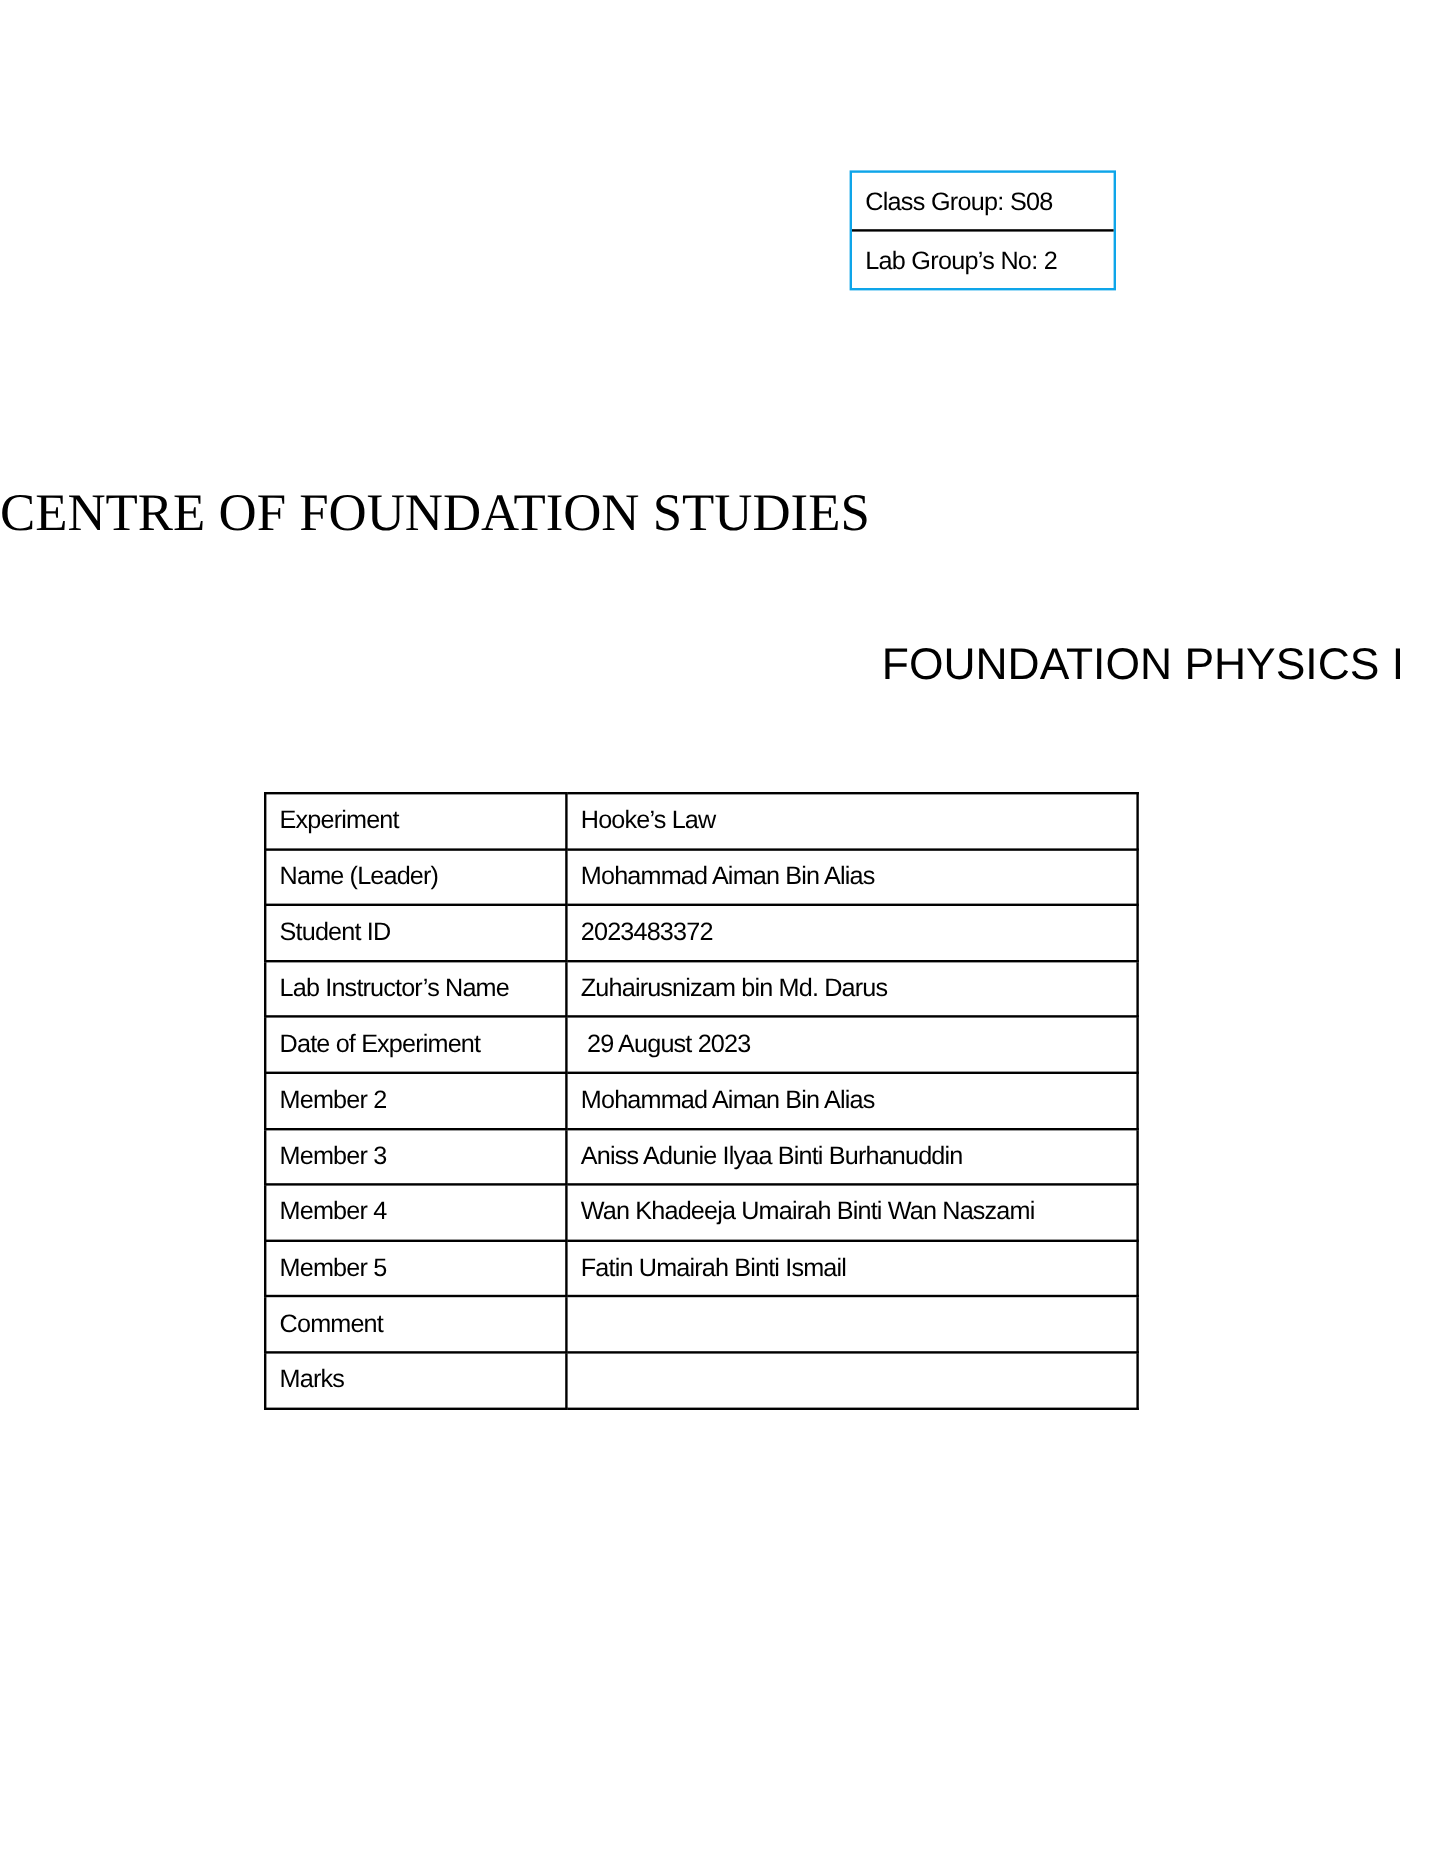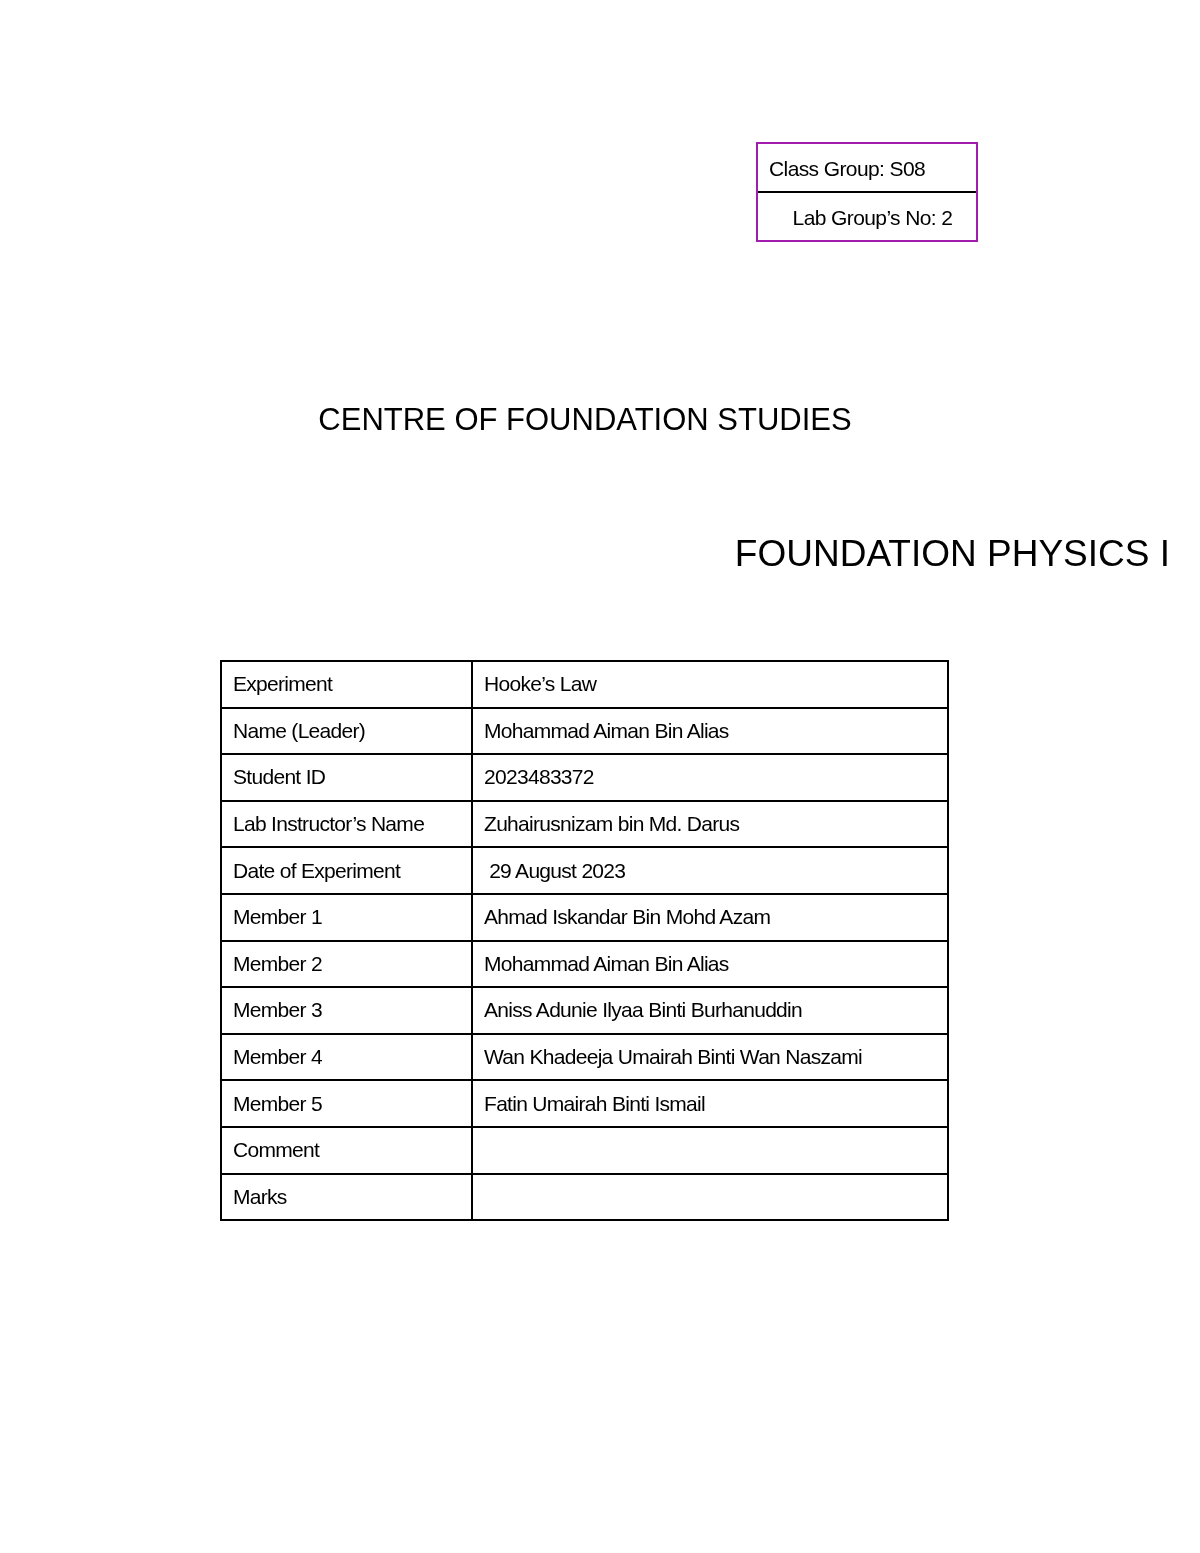--- a/index.html
+++ b/index.html
@@ -1,24 +1,24 @@
 <!DOCTYPE html>
 <html><head>
 <meta charset="utf-8">
 <style>
   html, body { margin: 0; padding: 0; background: #ffffff; }
   body { width: 1200px; height: 1553px; position: relative; overflow: hidden;
          font-family: "Liberation Sans", sans-serif; color: #000; }
   .group-box { position: absolute; left: 708px; top: 142px; width: 218px;
-               border: 2px solid #a21caf; margin-left: 48px; }
+               border: 2px solid #0ea5e9; }
   .group-box .row { height: 47px; line-height: 49px; font-size: 21px;
                     padding-left: 11px; letter-spacing: -0.6px; white-space: nowrap; }
-  .group-box .row + .row { border-top: 2px solid #000; text-align: center; }
-  .title { position: absolute; left: 0; width: 1170px; top: 402px; text-align: center;
-           font-size: 31px; letter-spacing: 0px; white-space: nowrap; }
+  .group-box .row + .row { border-top: 2px solid #000; }
+  .title { position: absolute; left: 0; width: 1170px; top: 402px; 
+           font-size: 44px; letter-spacing: 0px; white-space: nowrap; font-family: Liberation Serif, serif; }
   .subtitle { position: absolute; left: 0; width: 1170px; top: 533px; text-align: right;
               font-size: 37px; white-space: nowrap; }
   table.info { position: absolute; left: 220px; top: 660px; width: 729px;
                border-collapse: collapse; }
   table.info td { border: 2px solid #000; height: 44.6px; padding: 0 0 0 11px;
                   font-size: 21px; letter-spacing: -0.7px; white-space: nowrap;
                   vertical-align: middle; }
   table.info td.label { width: 238px; border-radius: 21px; }
 </style>
 </head>
@@ -48,24 +48,20 @@
       </tr>
     <tr>
         <td class="label">Lab Instructor’s Name</td>
         <td>Zuhairusnizam bin Md. Darus</td>
       </tr>
     <tr>
         <td class="label">Date of Experiment</td>
         <td style="white-space:pre"> 29 August 2023</td>
       </tr>
     <tr>
-        <td class="label">Member 1</td>
-        <td>Ahmad Iskandar Bin Mohd Azam</td>
-      </tr>
-    <tr>
         <td class="label">Member 2</td>
         <td>Mohammad Aiman Bin Alias</td>
       </tr>
     <tr>
         <td class="label">Member 3</td>
         <td>Aniss Adunie Ilyaa Binti Burhanuddin</td>
       </tr>
     <tr>
         <td class="label">Member 4</td>
         <td>Wan Khadeeja Umairah Binti Wan Naszami</td>

